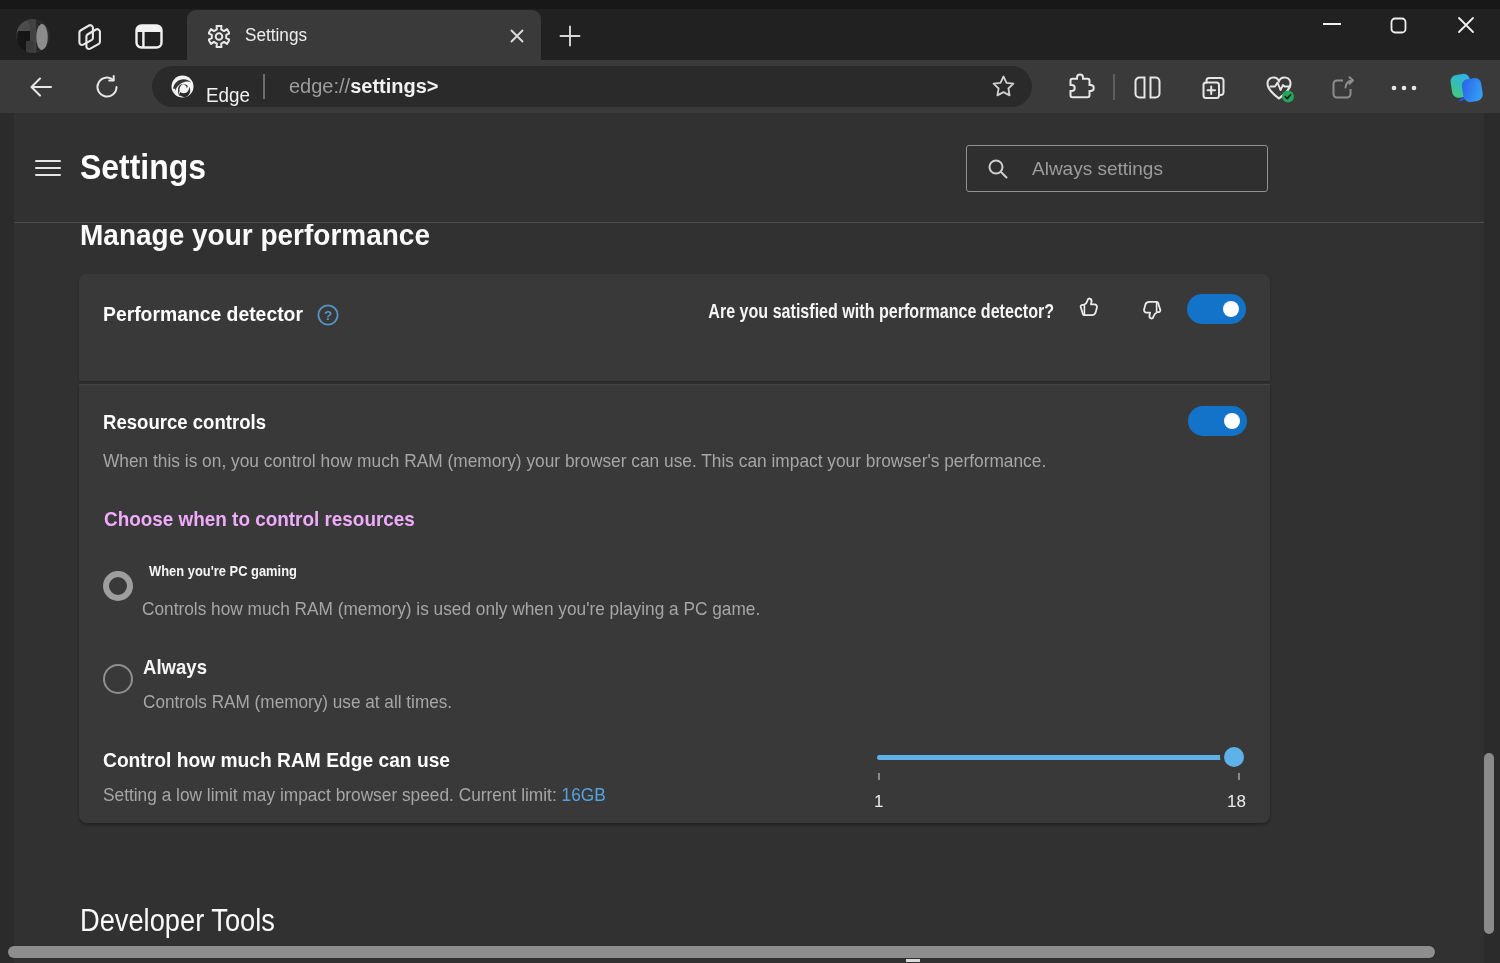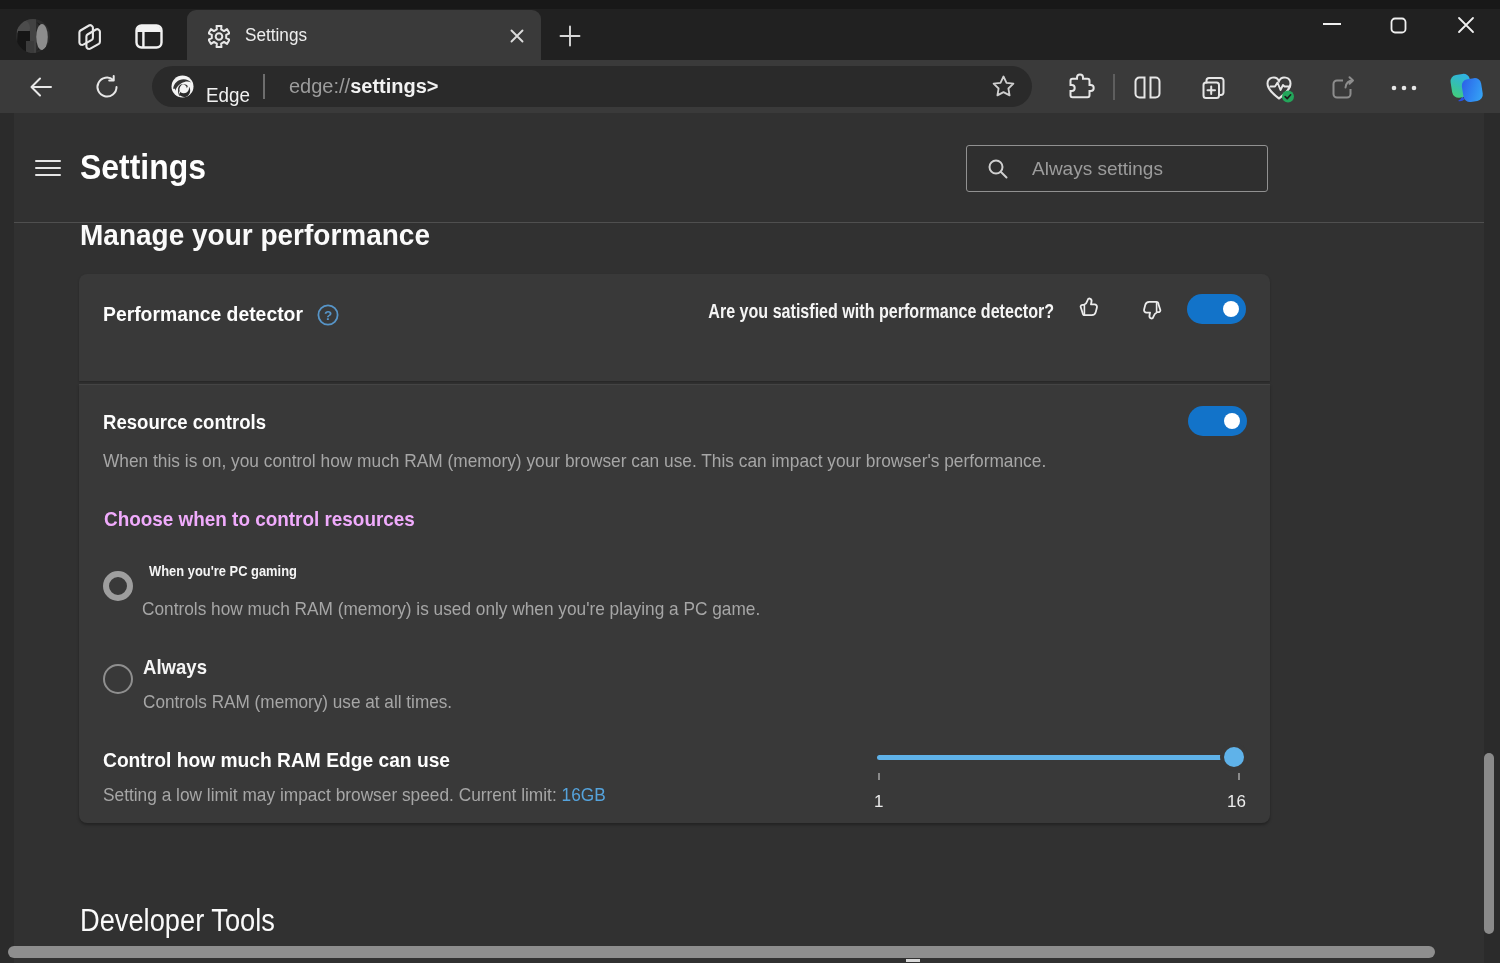--- a/index.html
+++ b/index.html
@@ -219,20 +219,20 @@
 
   <div class="abs" style="left:24px;top:364px;font-size:20px;font-weight:600;color:#fdfdfd;"><span style="display:inline-block;transform:scaleX(0.961);transform-origin:left center;">Control how much RAM Edge can use</span></div>
   <div class="abs" style="left:24px;top:399px;font-size:18.5px;color:#a6a6a6;"><span style="display:inline-block;transform:scaleX(0.935);transform-origin:left center;">Setting a low limit may impact browser speed. Current limit: <span style="color:#55a3dc;">16GB</span></span></div>
 
   <div class="abs" style="left:798px;top:370px;width:360px;height:5px;border-radius:3px;background:#5fb2e9;"></div>
   <div class="abs" style="left:1141px;top:358px;width:28px;height:28px;border-radius:50%;background:#393939;"></div>
   <div class="abs" style="left:1145px;top:362px;width:20px;height:20px;border-radius:50%;background:#5fb2e9;"></div>
   <div class="abs" style="left:799px;top:388px;width:2px;height:7px;background:#8a8a8a;"></div>
   <div class="abs" style="left:1159px;top:388px;width:2px;height:7px;background:#8a8a8a;"></div>
   <div class="abs" style="left:795px;top:407px;font-size:17px;color:#ececec;">1</div>
-  <div class="abs" style="left:1148px;top:407px;font-size:17px;color:#ececec;">16</div>
+  <div class="abs" style="left:1148px;top:407px;font-size:17px;color:#ececec;">18</div>
 </div>
 
 <div class="abs" style="left:80px;top:903px;font-size:31px;font-weight:400;color:#fafafa;"><span style="display:inline-block;transform:scaleX(0.879);transform-origin:left center;">Developer Tools</span></div>
 
 <div class="abs" style="left:8px;top:946px;width:1427px;height:12px;border-radius:6px;background:#8e8e8e;"></div>
 <div class="abs" style="left:1484px;top:753px;width:10px;height:181px;border-radius:5px;background:#8a8a8a;"></div>
 <div class="abs" style="left:906px;top:959px;width:14px;height:3px;background:#d9d9d9;"></div>
 
 </body></html>

